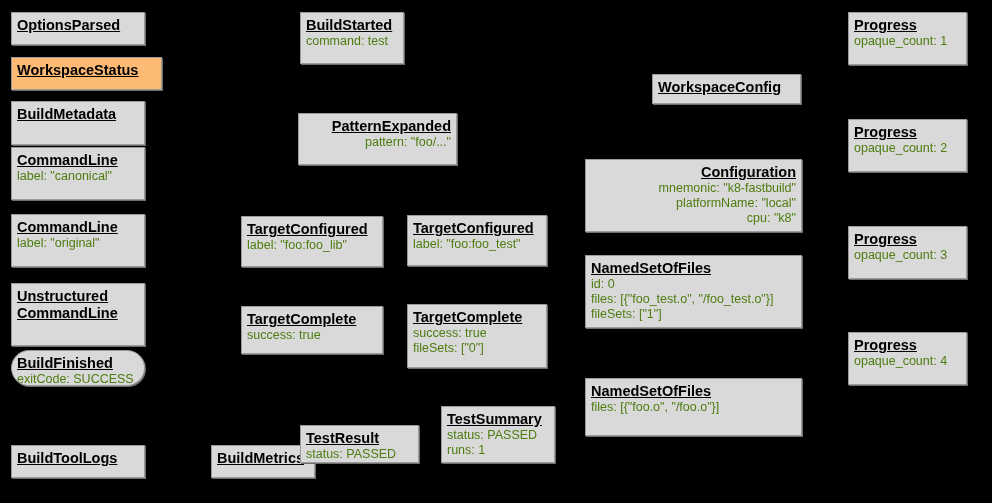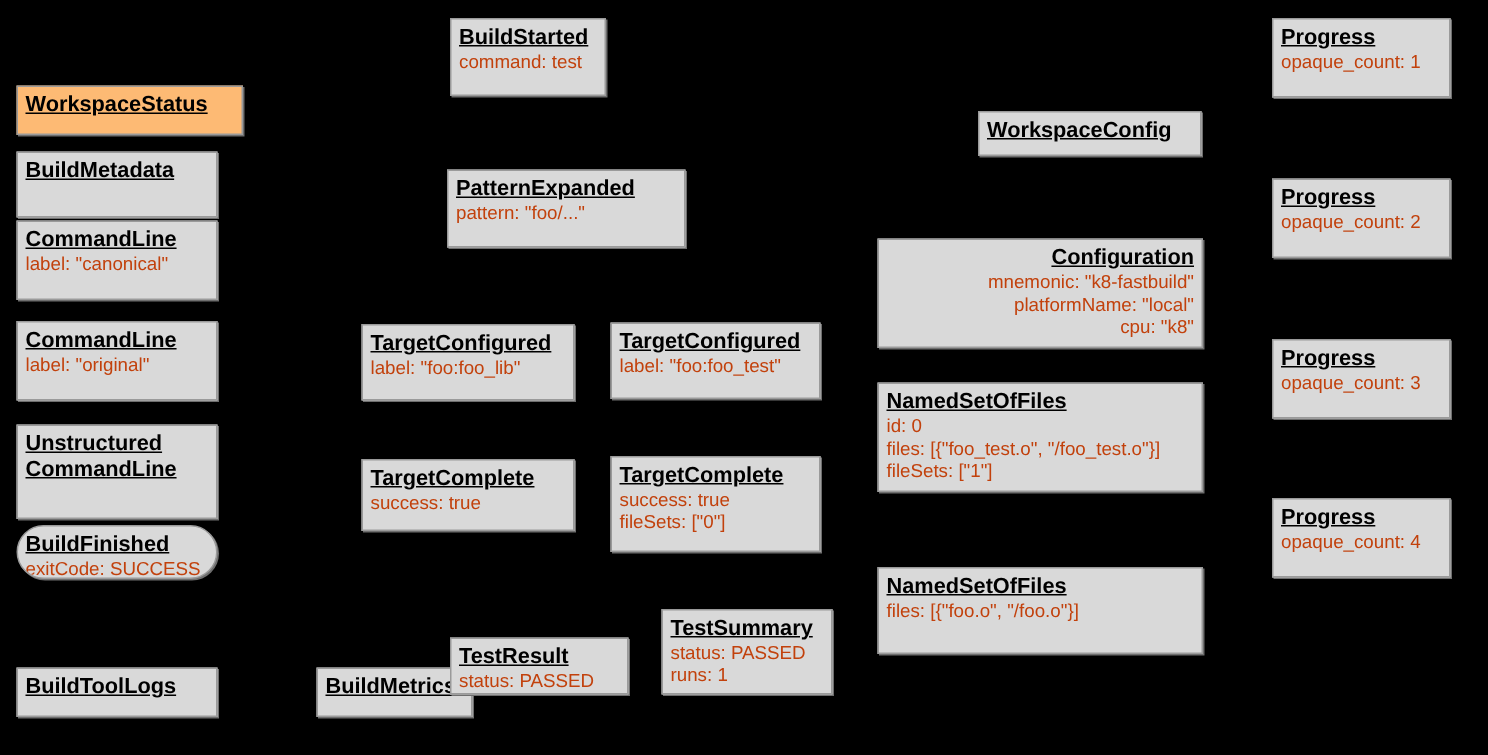--- a/index.html
+++ b/index.html
@@ -42,27 +42,30 @@
     display: block;
     line-height: 17px;
   }
   .node-fields {
     margin-top: 1px;
   }
   .node-field {
     font-size: 12.5px;
     line-height: 15px;
     white-space: nowrap;
-    color: #c2410c;
+    color: #4d7c0f;
   }
 </style>
 </head>
 <body>
 
 <div id="canvas" style="background: rgb(0, 0, 0);">
+    <div class="node" style="left: 11px; top: 12px; width: 134px; height: 33px; background: rgb(217, 217, 217); border-color: rgb(154, 154, 154); color: rgb(0, 0, 0);">
+      <div class="node-title-block"><span class="node-title">OptionsParsed</span></div>
+    </div>
     <div class="node" style="left: 11px; top: 57px; width: 151px; height: 33px; background: #fdba74; border-color: rgb(154, 154, 154); color: rgb(0, 0, 0);">
       <div class="node-title-block"><span class="node-title">WorkspaceStatus</span></div>
     </div>
     <div class="node" style="left: 11px; top: 101px; width: 134px; height: 44px; background: rgb(217, 217, 217); border-color: rgb(154, 154, 154); color: rgb(0, 0, 0);">
       <div class="node-title-block"><span class="node-title">BuildMetadata</span></div>
     </div>
     <div class="node" style="left: 11px; top: 147px; width: 134px; height: 53px; background: rgb(217, 217, 217); border-color: rgb(154, 154, 154); color: rgb(0, 0, 0);">
       <div class="node-title-block"><span class="node-title">CommandLine</span></div>
       <div class="node-fields">
         <div class="node-field">label: "canonical"</div>
@@ -88,21 +91,21 @@
     </div>
     <div class="node" style="left: 165px; top: 445px; width: 104px; height: 33px; background: rgb(217, 217, 217); border-color: rgb(154, 154, 154); color: rgb(0, 0, 0); margin-left: 46px;">
       <div class="node-title-block"><span class="node-title">BuildMetrics</span></div>
     </div>
     <div class="node" style="left: 300px; top: 12px; width: 104px; height: 52px; background: rgb(217, 217, 217); border-color: rgb(154, 154, 154); color: rgb(0, 0, 0);">
       <div class="node-title-block"><span class="node-title">BuildStarted</span></div>
       <div class="node-fields">
         <div class="node-field">command: test</div>
       </div>
     </div>
-    <div class="node" style="left: 298px; top: 113px; width: 159px; height: 52px; background: rgb(217, 217, 217); border-color: rgb(154, 154, 154); color: rgb(0, 0, 0);">
+    <div class="node" style="left: 298px; top: 113px; width: 159px; height: 52px; background: rgb(217, 217, 217); border-color: rgb(154, 154, 154); color: rgb(0, 0, 0); text-align: right;">
       <div class="node-title-block"><span class="node-title">PatternExpanded</span></div>
       <div class="node-fields">
         <div class="node-field">pattern: "foo/..."</div>
       </div>
     </div>
     <div class="node" style="left: 241px; top: 216px; width: 142px; height: 51px; background: rgb(217, 217, 217); border-color: rgb(154, 154, 154); color: rgb(0, 0, 0);">
       <div class="node-title-block"><span class="node-title">TargetConfigured</span></div>
       <div class="node-fields">
         <div class="node-field">label: "foo:foo_lib"</div>
       </div>

